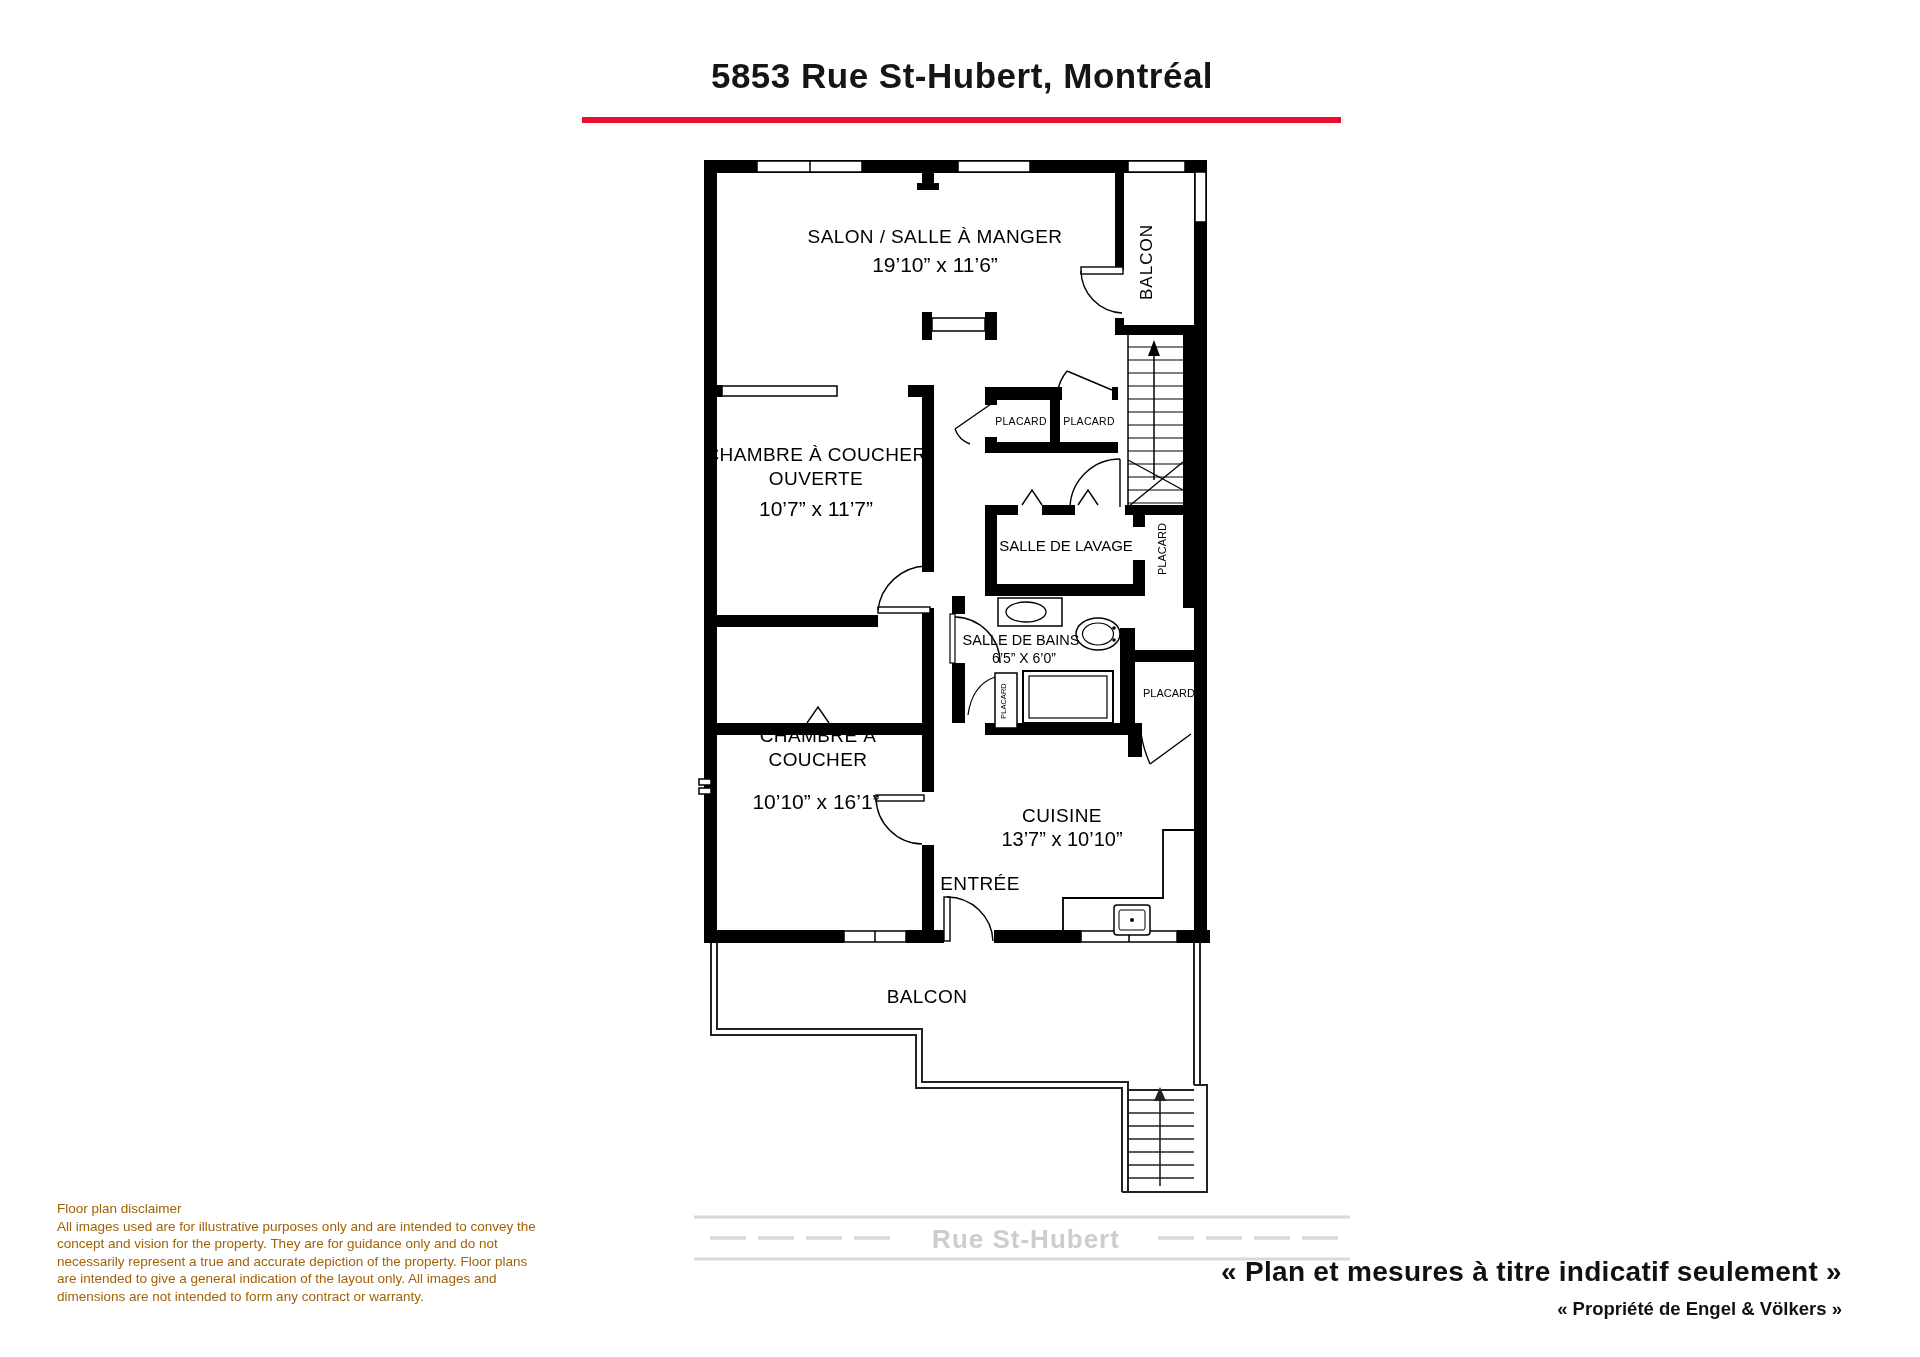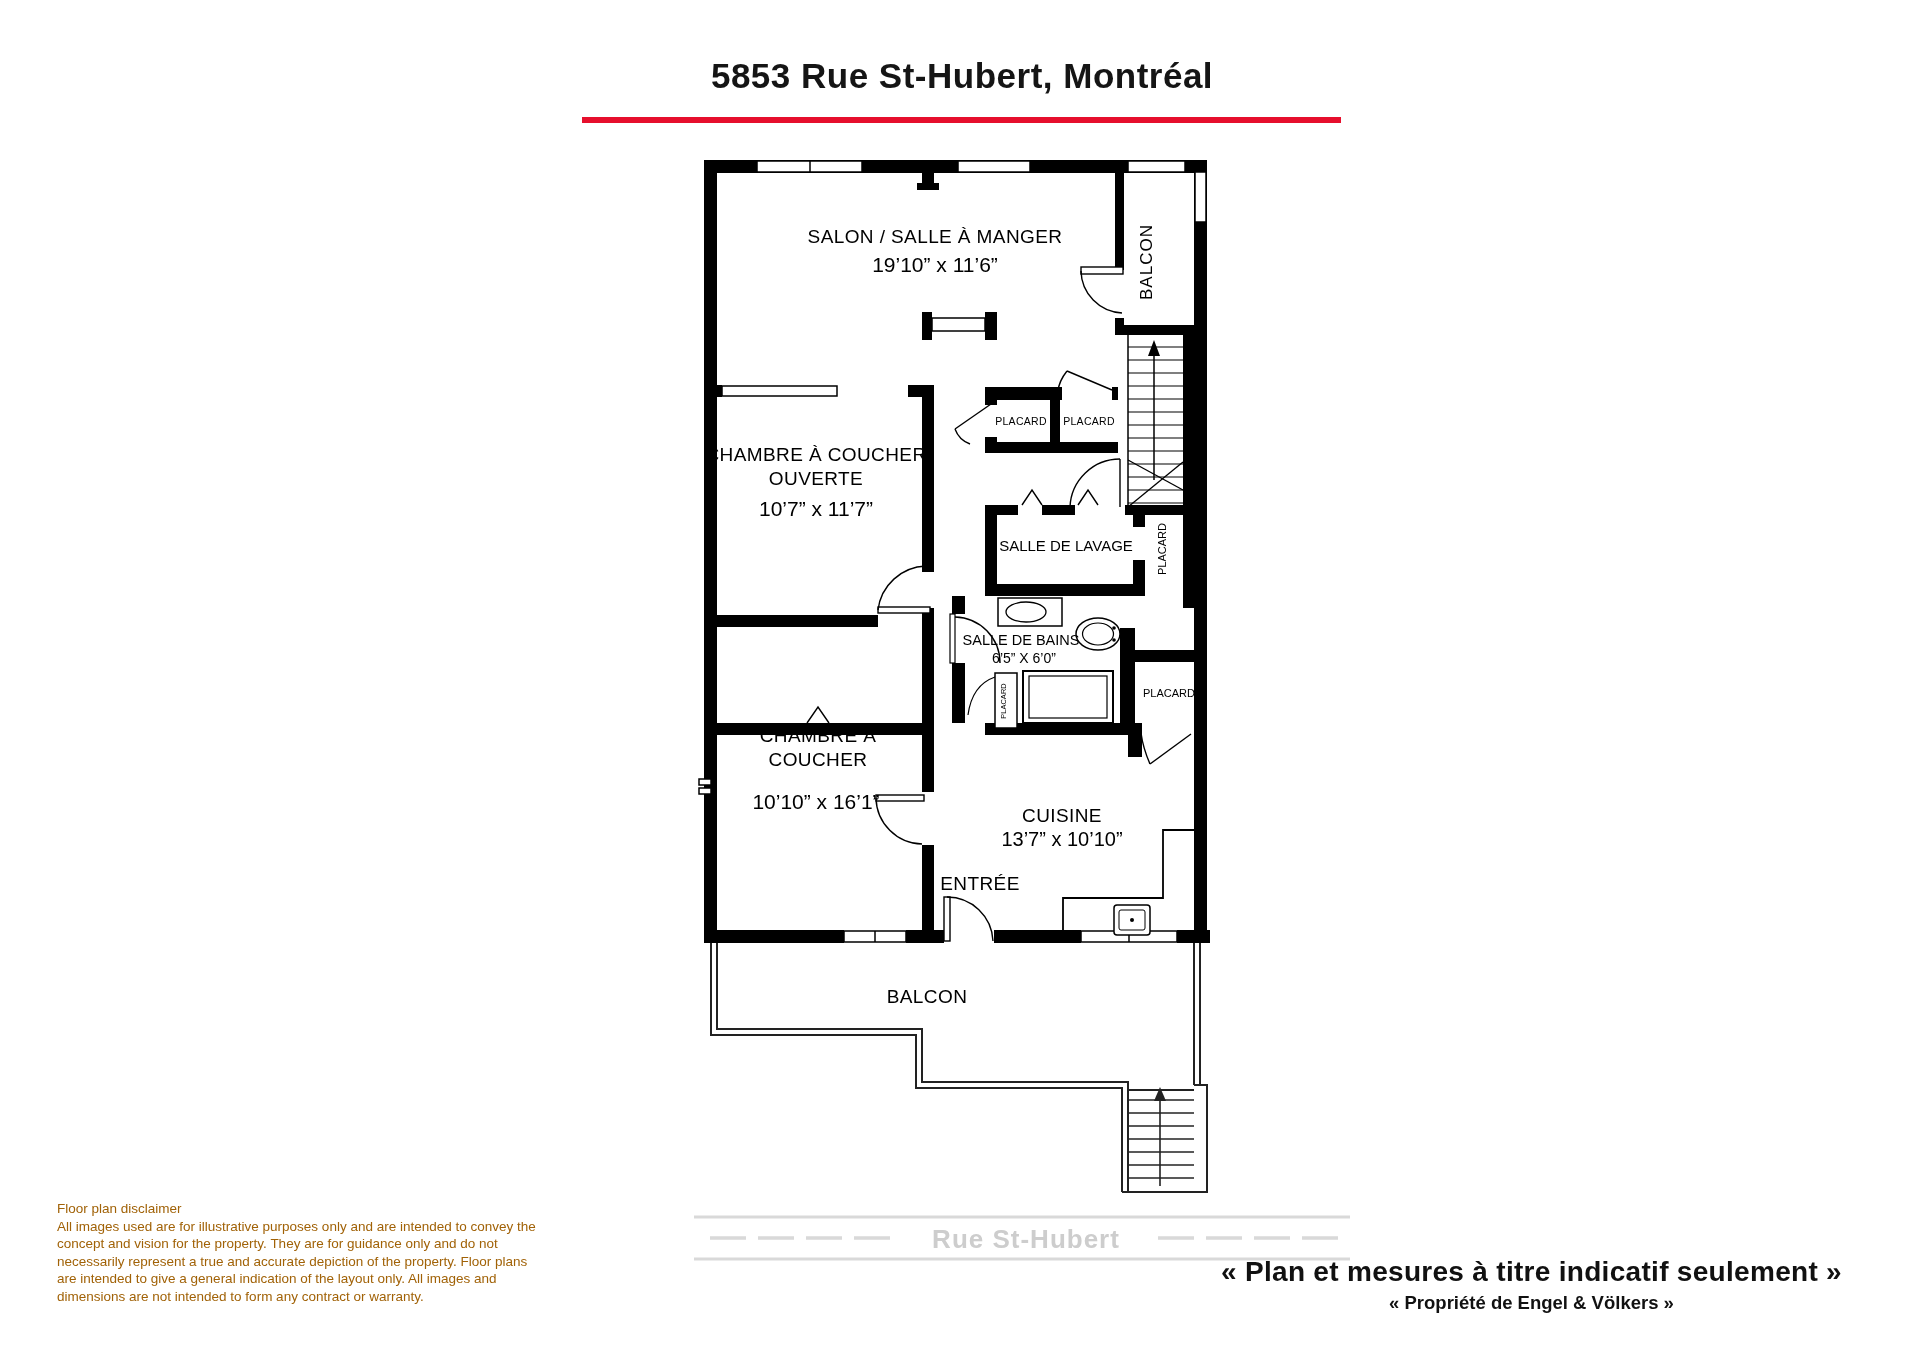--- a/index.html
+++ b/index.html
@@ -5,23 +5,23 @@
   html,body{margin:0;padding:0;background:#ffffff;}
   .page{position:relative;width:1920px;height:1357px;background:#fff;overflow:hidden;
         font-family:"Liberation Sans",sans-serif;}
   .title{position:absolute;left:582px;top:56px;width:760px;text-align:center;
          font-size:35px;font-weight:bold;color:#151515;letter-spacing:.5px;}
   .red-rule{position:absolute;left:582px;top:117px;width:759px;height:6px;background:#e60f2d;}
   .plan-svg{position:absolute;left:0;top:0;}
   .disclaimer{position:absolute;left:57px;top:1200px;width:482px;color:#a16207;
               font-size:13.5px;line-height:1.3;}
   .disclaimer p{margin:0;}
-  .notes{position:absolute;right:78px;top:1256px;text-align:center;color:#111;}
+  .notes{position:absolute;right:78px;top:1256px;text-align:right;color:#111;}
   .note-fr{font-size:28px;font-weight:bold;letter-spacing:.3px;margin:0;}
-  .note-brand{font-size:18.5px;font-weight:bold;margin:4px 0 0 0;}
+  .note-brand{font-size:18.5px;font-weight:bold;margin:10px 0 0 0;}
   svg text{font-family:"Liberation Sans",sans-serif;fill:#000;}
   .rm{font-size:19px;letter-spacing:.4px;}
   .dim{font-size:21px;}
   .sm{font-size:10.5px;letter-spacing:.3px;}
   .street-txt{font-size:26px;fill:#cdcdcd;letter-spacing:1px;font-weight:bold;}
 </style>
 </head>
 <body>
 
 <div class="page">

